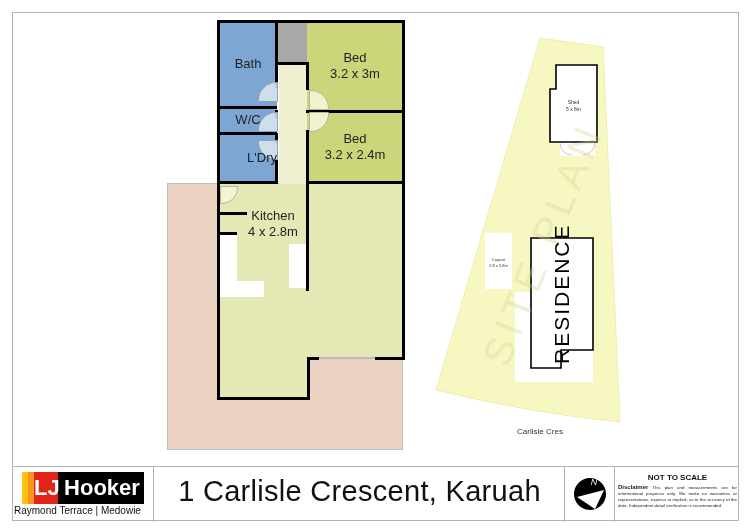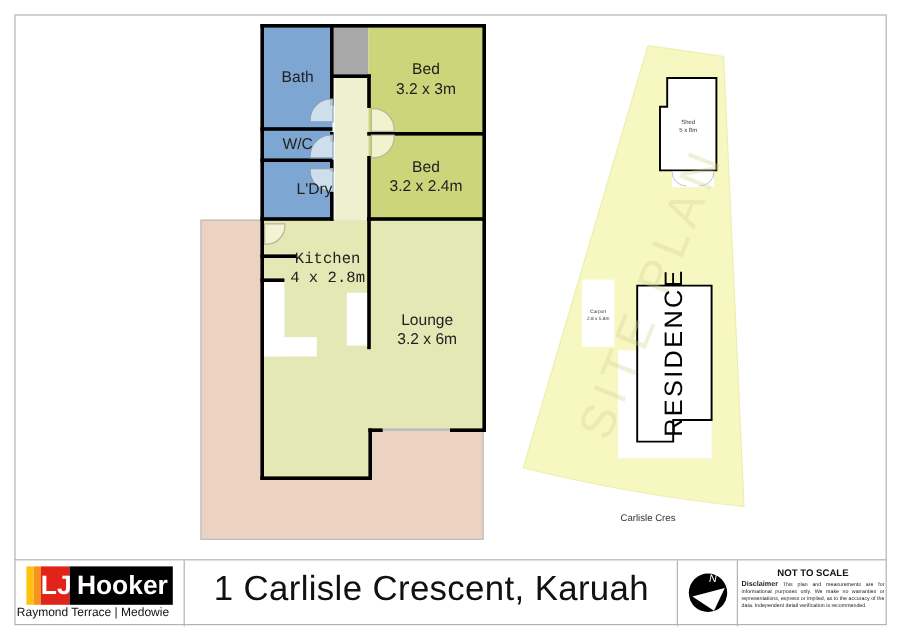--- a/index.html
+++ b/index.html
@@ -80,27 +80,23 @@
   <div class="room-label" style="left:219px;top:112px;width:58px;">
     <div>W/C</div>
   </div>
   <div class="room-label" style="left:307px;top:131px;width:96px;">
     <div>Bed</div>
     <div>3.2 x 2.4m</div>
   </div>
   <div class="room-label" style="left:219px;top:150px;width:58px;text-align:right;">
     <div>L'Dry</div>
   </div>
-  <div class="room-label" style="left:238px;top:208px;width:70px;font-family:Liberation Mono, monospace;">
+  <div class="room-label" style="left:238px;top:208px;width:70px;">
     <div>Kitchen</div>
     <div>4 x 2.8m</div>
-  </div>
-  <div class="room-label" style="left:309px;top:259px;width:94px;">
-    <div>Lounge</div>
-    <div>3.2 x 6m</div>
   </div>
 </div>
 
 <div class="abs" style="left:430px;top:20px;width:220px;height:420px;">
   <svg width="220" height="420" viewBox="0 0 220 420" style="position:absolute;left:0;top:0;">
     <path d="M110 18 L173 27 L190 402 Q100 393 6 370 Z" fill="#f7f7c2" stroke="#eeeeb0" stroke-width="1"></path>
 
     <path d="M126 45 L167 45 L167 122 L120 122 L120 69 L126 69 Z" fill="#ffffff" stroke="#000" stroke-width="1.6"></path>
     <rect x="130" y="123" width="35" height="13" fill="#ffffff"></rect>
     <path d="M130 123 A12 12 0 0 0 142 135" fill="none" stroke="#bdbdbd" stroke-width="0.8"></path>

